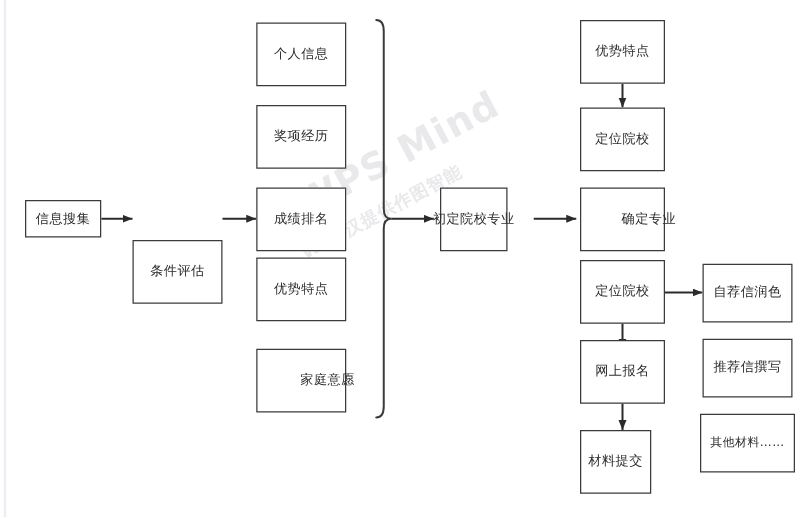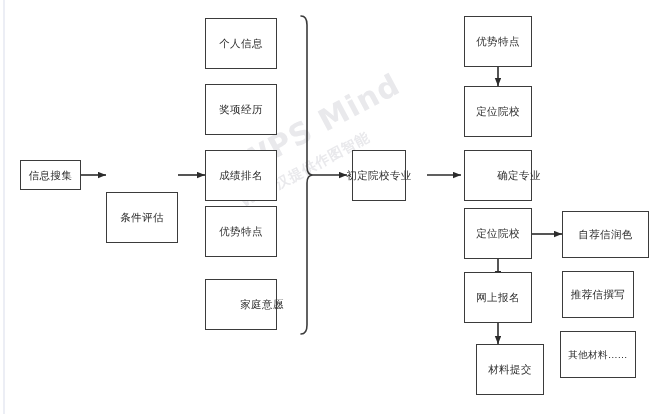--- a/index.html
+++ b/index.html
@@ -157,25 +157,25 @@
   </div>
 
   <div class="node" style="left:464px; top:208px; width:68px; height:51px;">
     <span>定位院校</span>
   </div>
 
   <div class="node" style="left:464px; top:272px; width:68px; height:51px;">
     <span>网上报名</span>
   </div>
 
-  <div class="node" style="left:476px; top:344px; width:68px; height:51px;">
+  <div class="node" style="left:464px; top:344px; width:57px; height:51px;">
     <span>材料提交</span>
   </div>
 
-  <div class="node" style="left:562px; top:211px; width:87px; height:47px;">
+  <div class="node" style="left:562px; top:211px; width:72px; height:47px;">
     <span>自荐信润色</span>
   </div>
 
   <div class="node" style="left:562px; top:271px; width:72px; height:47px;">
     <span>推荐信撰写</span>
   </div>
 
   <div class="node small-text" style="left:560px; top:331px; width:76px; height:47px;">
     <span>其他材料……</span>
   </div>

